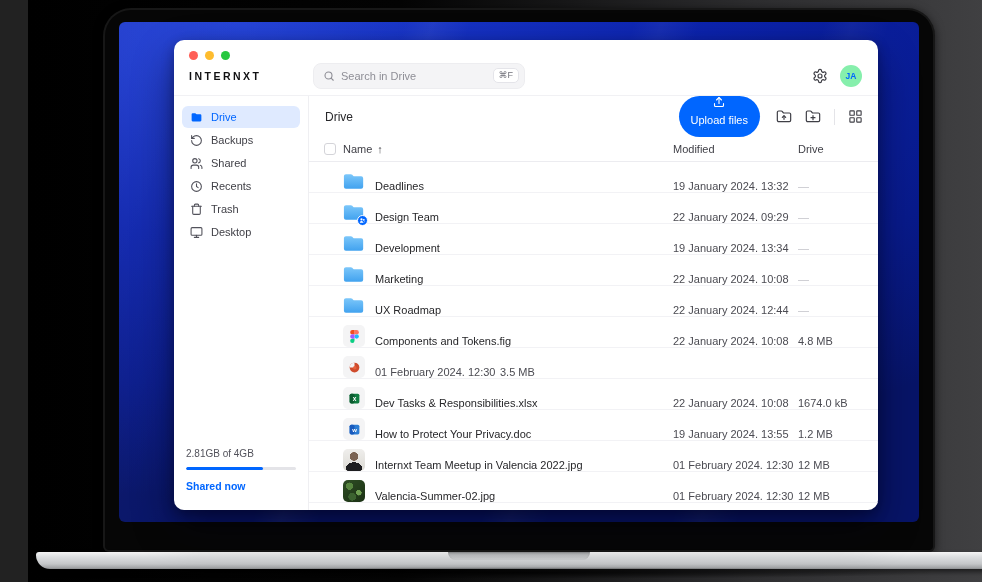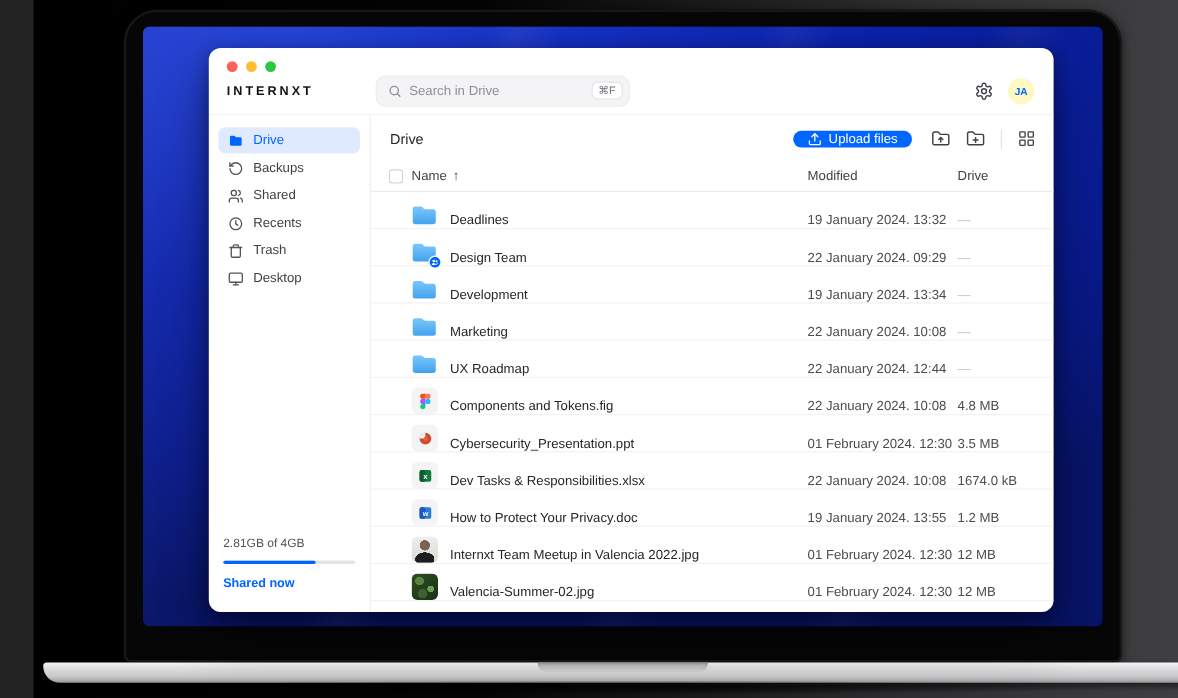--- a/index.html
+++ b/index.html
@@ -66,21 +66,21 @@
     font-family:"Liberation Sans",sans-serif; font-size:11px; color:#3f3f46;
   }
   .search-field input::placeholder{ color:#8e8e96; }
   .kbd-badge{
     background:#fff; border:1px solid #e4e4e9; border-radius:5px; padding:2px 5px;
     font-size:9px; color:#71717a; line-height:1;
   }
   .header-spacer{ flex:1; }
   .icon-btn{ background:none; border:0; cursor:pointer; color:#3f3f46; display:flex; align-items:center; }
   .avatar{
-    width:22px; height:22px; border-radius:50%; background:#fef9c3; margin-left:12px;
+    width:22px; height:22px; border-radius:50%; background:#86efac; margin-left:12px;
     display:flex; align-items:center; justify-content:center;
     font-size:8.5px; font-weight:bold; color:#0066ff; cursor:pointer;
   }
   .win-body{ flex:1; display:flex; min-height:0; }
   
   .sidebar{ flex:0 0 135px; border-right:1px solid #efeff2; display:flex; flex-direction:column; padding:10px 8px 18px 8px; }
   .nav-item{
     display:flex; align-items:center; gap:8px; height:22px; padding:0 7px; margin-bottom:1px;
     border-radius:6px; color:#3f3f46; cursor:pointer;
   }
@@ -92,23 +92,23 @@
   .storage-usage{ font-size:10px; color:#52525b; }
   .storage-bar{ height:3px; background:#e4e4e8; border-radius:2px; margin:8px 0 10px 0; overflow:hidden; }
   .storage-fill{ height:100%; background:#0066ff; border-radius:2px; }
   .upgrade-link{ font-size:10.5px; font-weight:bold; color:#0066ff; cursor:pointer; }
   
   .main{ flex:1; display:flex; flex-direction:column; min-width:0; }
   .toolbar{ flex:0 0 39px; display:flex; align-items:center; padding:0 15px 0 16px; }
   .breadcrumb{ font-size:12px; font-weight:500; color:#27272a; cursor:pointer; }
   .toolbar-right{ margin-left:auto; display:flex; align-items:center; gap:13px; }
   .upload-btn{
-    display:flex; align-items:center; gap:6px; height:14px; padding:0 12px; border:0;
+    display:flex; align-items:center; gap:6px; height:41px; padding:0 12px; border:0;
     border-radius:999px; background:#0066ff; color:#fff; font-size:11px; font-weight:500;
-    font-family:"Liberation Sans",sans-serif; cursor:pointer; margin-right:3px;
+    font-family:"Liberation Sans",sans-serif; cursor:pointer; margin-right:3px;flex-direction:column;
   }
   .v-divider{ width:1px; height:16px; background:#e4e4e8; }
   
   .thead{
     flex:0 0 25px; display:flex; align-items:center; padding:0 16px 0 15px;
     color:#3f3f46; border-bottom:1px solid #ececf0;
   }
   .checkbox{ width:12px; height:12px; border:1px solid #d4d4d9; border-radius:3px; background:#fff; margin-right:7px; cursor:pointer; }
   .h-name{ flex:1; display:flex; align-items:center; gap:5px; }
   .col-mod{ width:125px; } .col-size{ width:64px; }
@@ -411,21 +411,20 @@
           <div class="row">
             <span class="file-icon">
                 <span class="file-tile">
               <svg width="13" height="13" viewBox="0 0 24 24">
                     <circle cx="12" cy="12" r="9" fill="#cf4b2c"></circle>
                     <path d="M12 12V3a9 9 0 0 0-9 9z" fill="#f4f4f5"></path>
                     <circle cx="12.5" cy="12.5" r="3.2" fill="#e8603c"></circle>
                   </svg>
             </span>
               </span>
-            <span class="c-name">Cybersecurity_Presentation.ppt</span>
             <span class="c-mod">01 February 2024. 12:30</span>
             <span class="c-size">3.5 MB</span>
           </div>
 
           <div class="row">
             <span class="file-icon">
                 <span class="file-tile">
               <svg width="13" height="13" viewBox="0 0 24 24">
                     <rect x="3" y="3" width="18" height="18" rx="3" fill="#107c41"></rect>
                     <rect x="3" y="3" width="9" height="18" rx="3" fill="#0b5c30"></rect>

